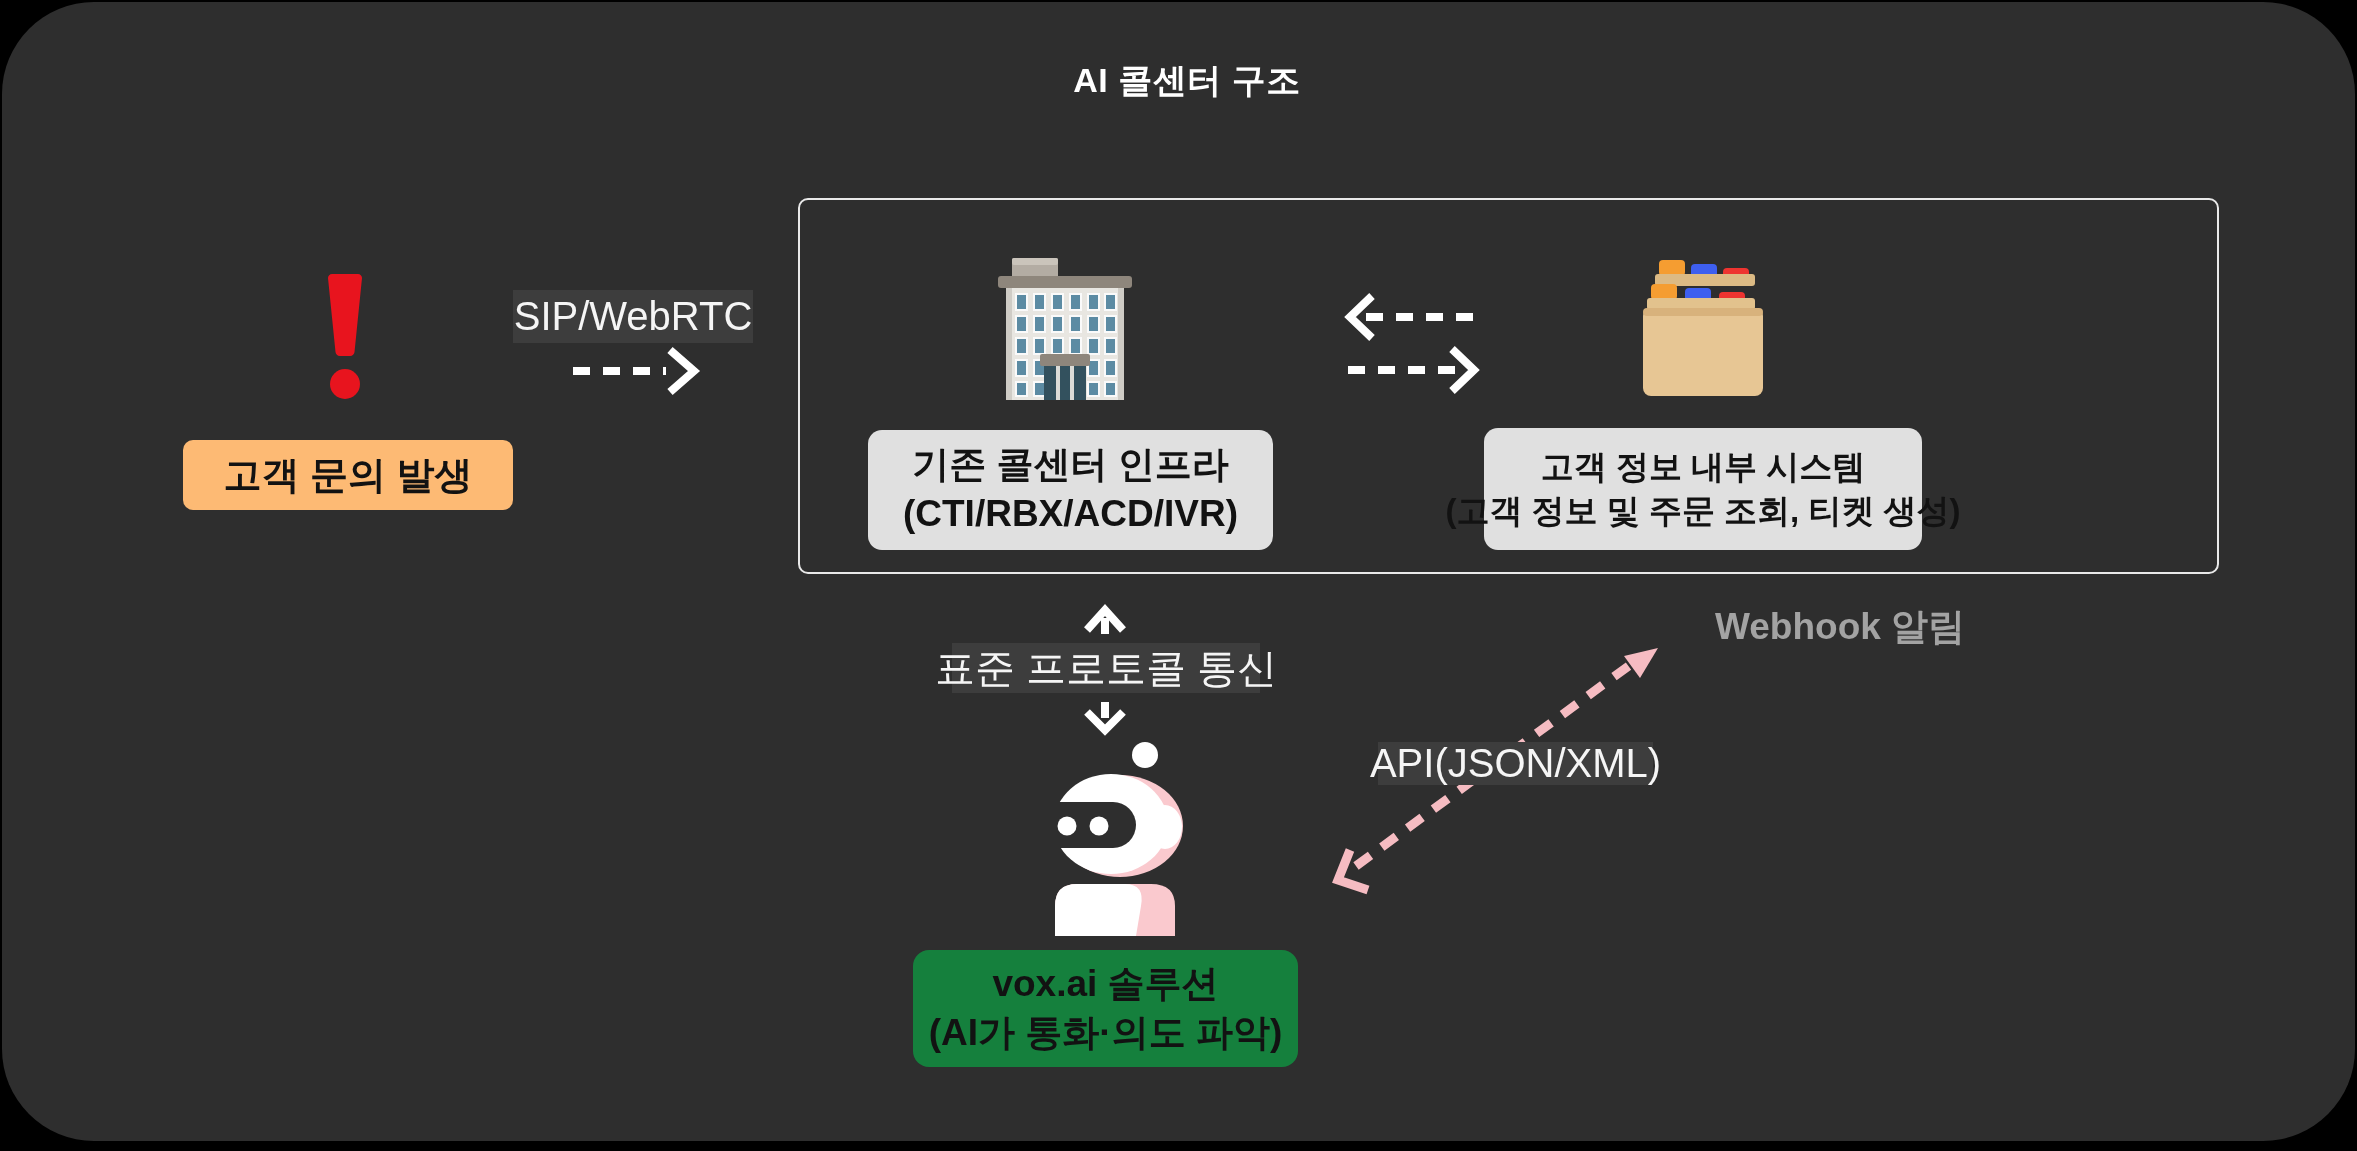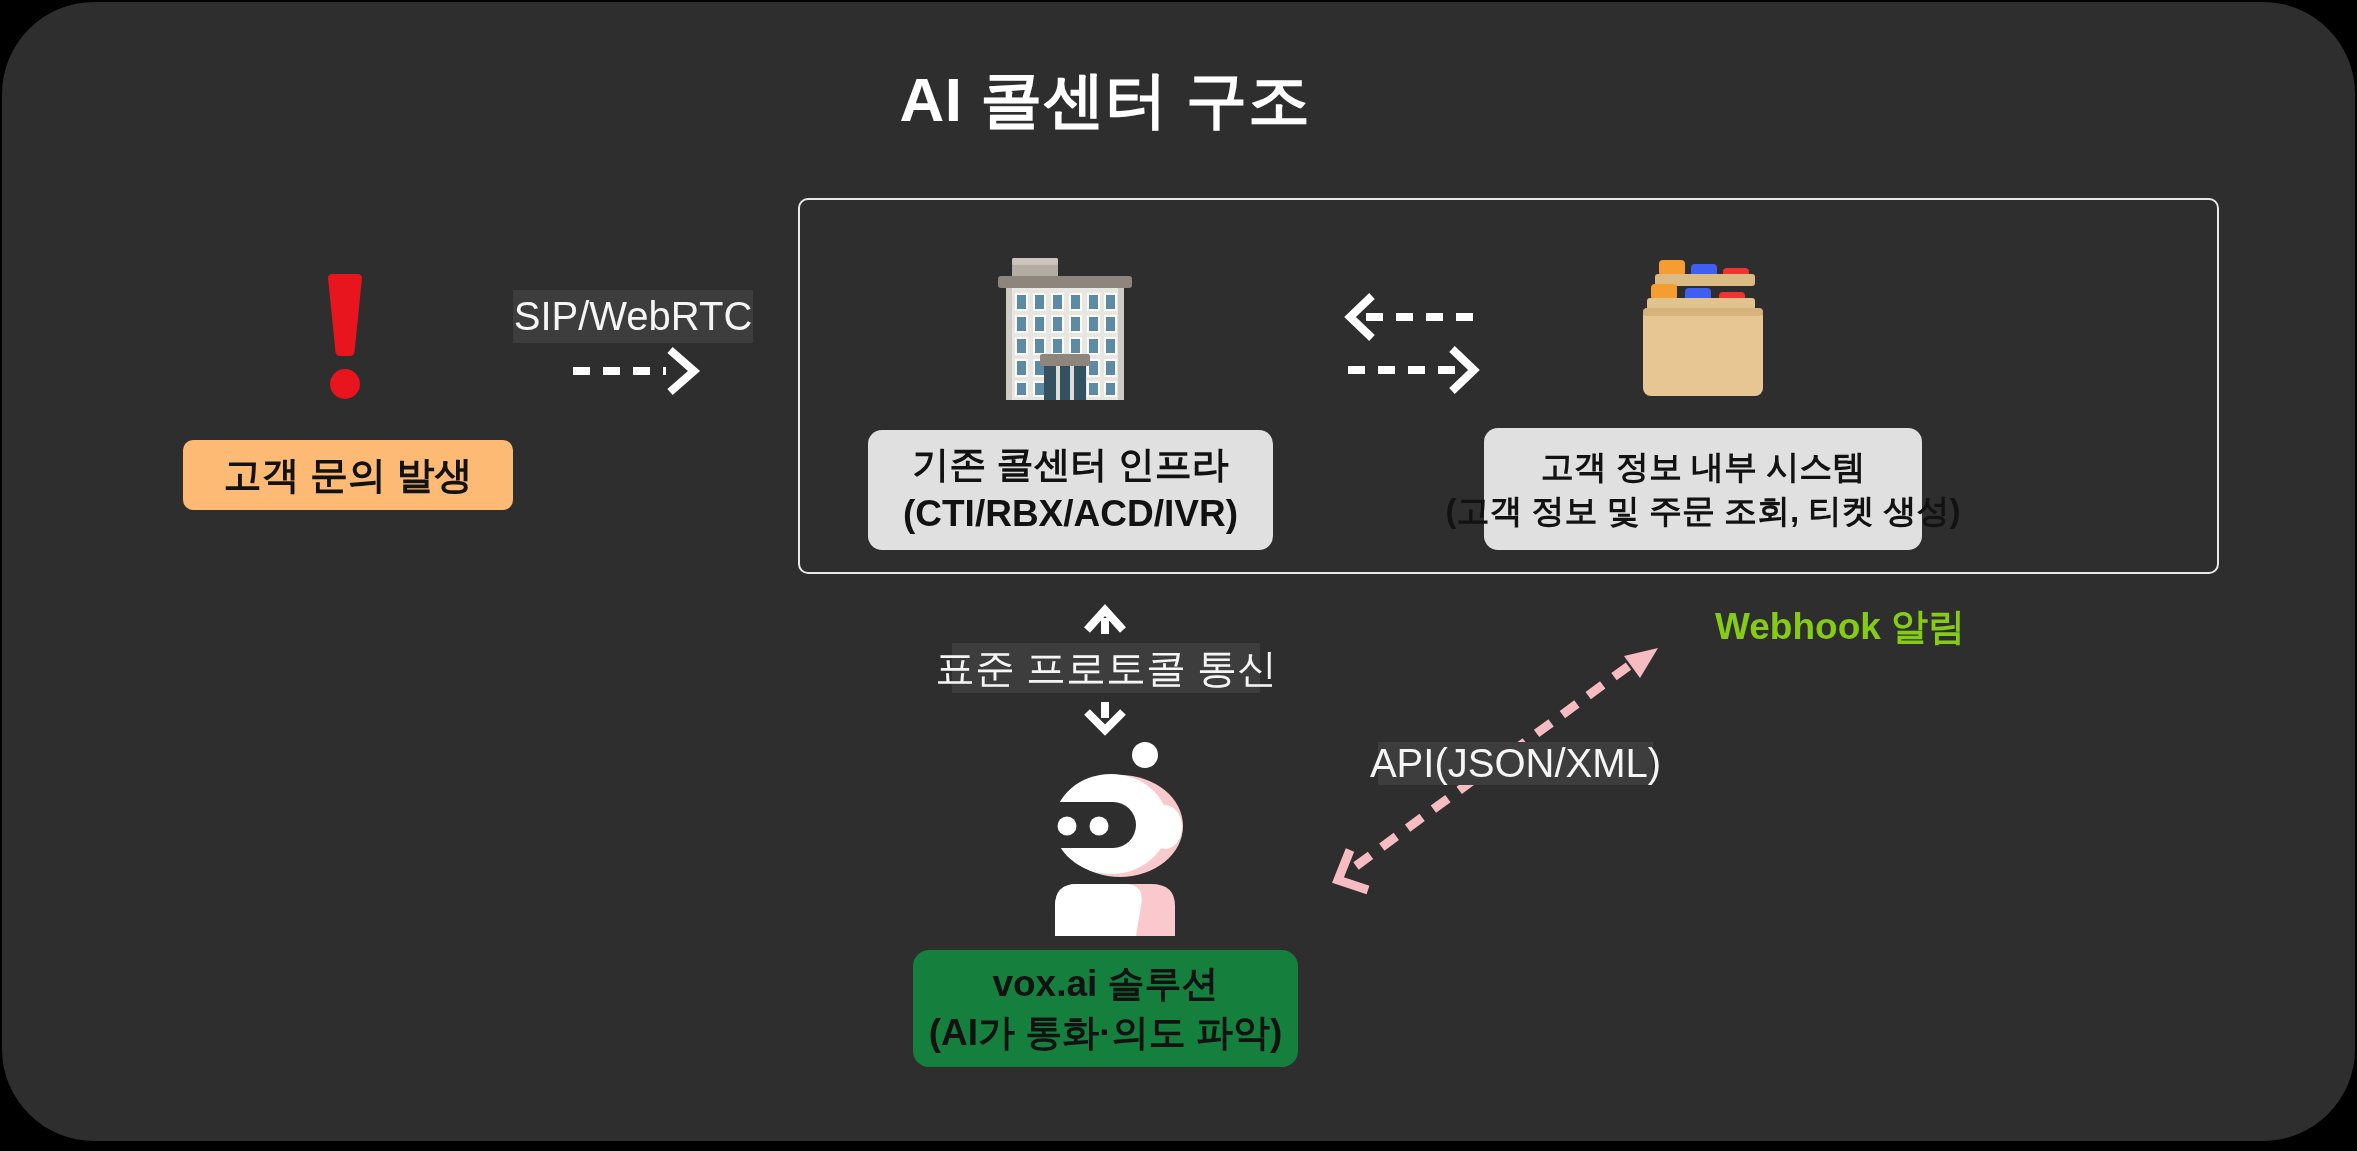--- a/index.html
+++ b/index.html
@@ -6,22 +6,22 @@
   .canvas{
     position:relative;width:2357px;height:1151px;background:#000;overflow:hidden;
     font-family:"Liberation Sans","DejaVu Sans",sans-serif;
   }
   .card{
     position:absolute;left:2px;top:2px;width:2353px;height:1139px;
     background:#2e2e2e;border-radius:92px;
   }
   .abs{position:absolute;}
   .title{
-    position:absolute;left:1105px;top:58px;transform:translateX(-50%);
-    color:#ffffff;font-size:62px;font-weight:800;letter-spacing:0.5px;white-space:nowrap;z-index:4;text-align:right;
+    position:absolute;left:1187px;top:58px;transform:translateX(-50%);
+    color:#ffffff;font-size:34px;font-weight:800;letter-spacing:0.5px;white-space:nowrap;z-index:4;text-align:right;
   }
   .container-box{
     position:absolute;left:798px;top:198px;width:1417px;height:372px;
     border:2px solid #e9e9e9;border-radius:10px;z-index:1;
   }
   .arrows{position:absolute;left:0;top:0;z-index:2;}
   .node{
     position:absolute;display:flex;flex-direction:column;align-items:center;justify-content:center;
     text-align:center;color:#121212;font-weight:800;line-height:1.32;white-space:nowrap;z-index:3;
   }
@@ -33,21 +33,21 @@
   .node-inquiry{left:183px;top:440px;width:330px;height:70px;}
   .node-vox{left:913px;top:950px;width:385px;height:117px;}
   .chip{
     position:absolute;display:flex;align-items:center;justify-content:center;
     background:#3d3d3d;color:#f5f5f5;font-size:40px;font-weight:400;white-space:nowrap;z-index:3;
   }
   .chip-sip{left:513px;top:290px;width:240px;height:53px;}
   .chip-protocol{left:952px;top:643px;width:308px;height:50px;}
   .chip-api{left:1378px;top:742px;width:275px;height:43px;}
   .webhook-label{
-    position:absolute;left:1715px;top:602px;color:#84cc16;font-size:37px;font-weight:800;
+    position:absolute;left:1715px;top:602px;color:#a3a3a3;font-size:37px;font-weight:800;
     white-space:nowrap;z-index:3;
   }
   .icon{z-index:3;}
 </style>
 </head>
 <body>
 
 <div class="canvas">
   <div class="card"></div>
 

